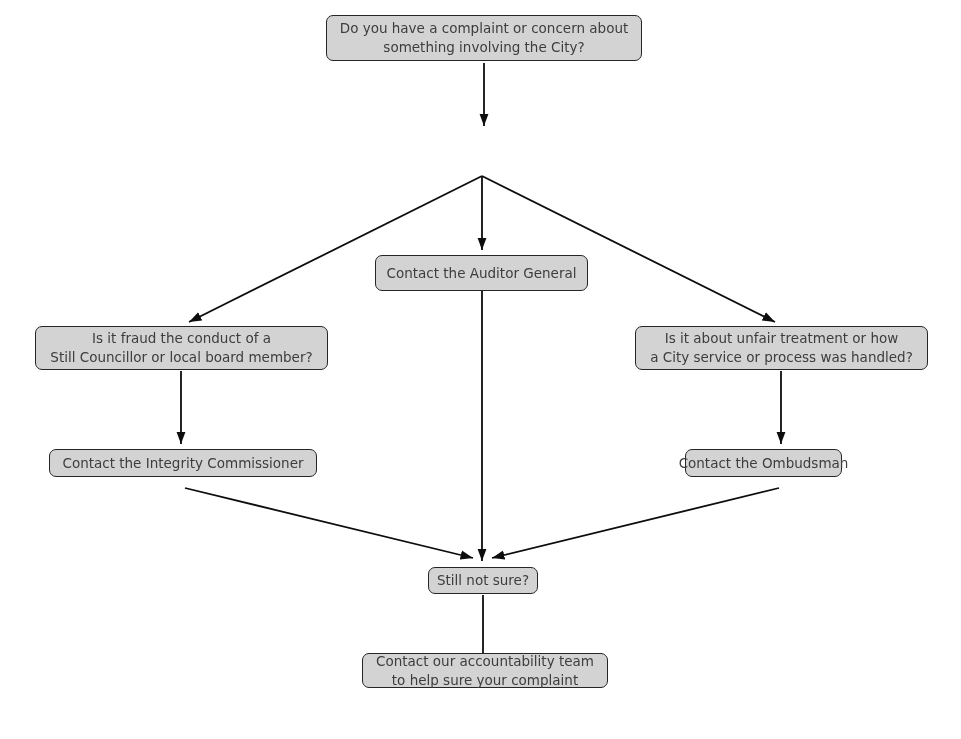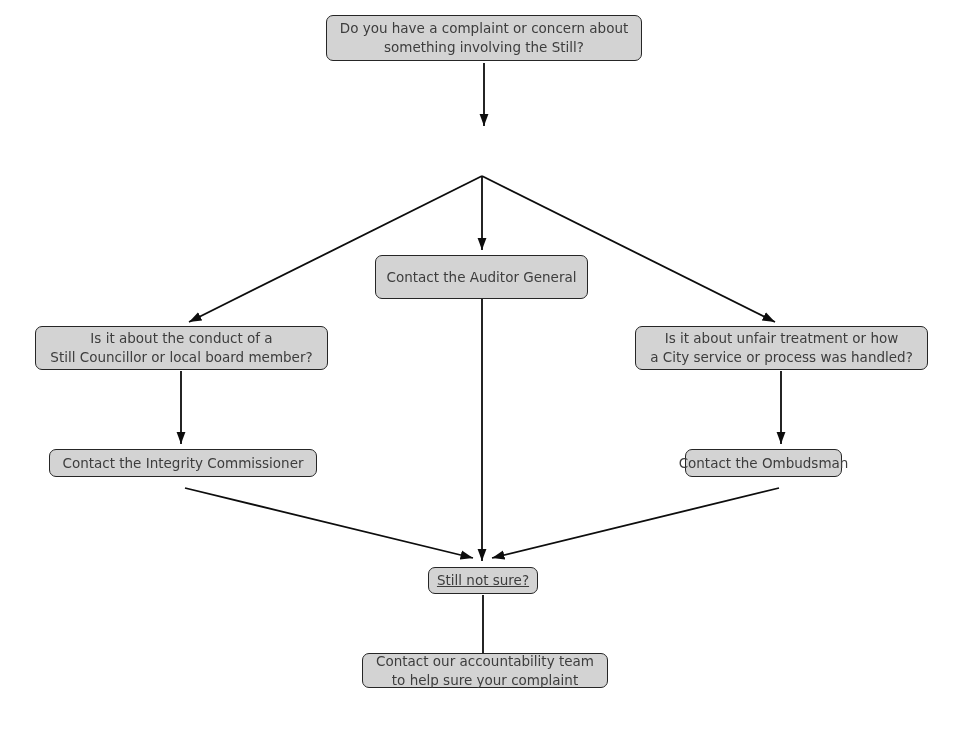--- a/index.html
+++ b/index.html
@@ -61,47 +61,47 @@
       <line x1="781" y1="371" x2="781" y2="444" marker-end="url(#arrowhead)"></line>
       <line x1="482" y1="285" x2="482" y2="561" marker-end="url(#arrowhead)"></line>
       <line x1="185" y1="488" x2="473" y2="558" marker-end="url(#arrowhead)"></line>
       <line x1="779" y1="488" x2="492" y2="558" marker-end="url(#arrowhead)"></line>
       <line x1="483" y1="595" x2="483" y2="671" marker-end="url(#arrowhead)"></line>
     </g>
   </svg>
 
   <div class="node" style="left:326px; top:15px; width:316px; height:46px;">
     <div class="tline">Do you have a complaint or concern about</div>
-    <div class="tline">something involving the Still?</div>
+    <div class="tline">something involving the City?</div>
   </div>
 
 
-  <div class="node" style="left:375px; top:255px; width:213px; height:44px;">
+  <div class="node" style="left:375px; top:255px; width:213px; height:36px;">
     <div class="tline">Contact the Auditor General</div>
   </div>
 
   <div class="node" style="left:35px; top:326px; width:293px; height:44px;">
-    <div class="tline">Is it about the conduct of a</div>
+    <div class="tline">Is it fraud the conduct of a</div>
     <div class="tline">Still Councillor or local board member?</div>
   </div>
 
   <div class="node" style="left:49px; top:449px; width:268px; height:28px;">
     <div class="tline">Contact the Integrity Commissioner</div>
   </div>
 
   <div class="node" style="left:635px; top:326px; width:293px; height:44px;">
     <div class="tline">Is it about unfair treatment or how</div>
     <div class="tline">a City service or process was handled?</div>
   </div>
 
   <div class="node" style="left:685px; top:449px; width:157px; height:28px;">
     <div class="tline">Contact the Ombudsman</div>
   </div>
 
-  <div class="node" style="left:428px; top:567px; width:110px; height:27px;text-decoration:underline;">
+  <div class="node" style="left:428px; top:567px; width:110px; height:27px;">
     <div class="tline">Still not sure?</div>
   </div>
 
   <div class="node" style="left:362px; top:653px; width:246px; height:35px;">
     <div class="tline">Contact our accountability team</div>
     <div class="tline">to help sure your complaint</div>
   </div>
 
 </div>
 

